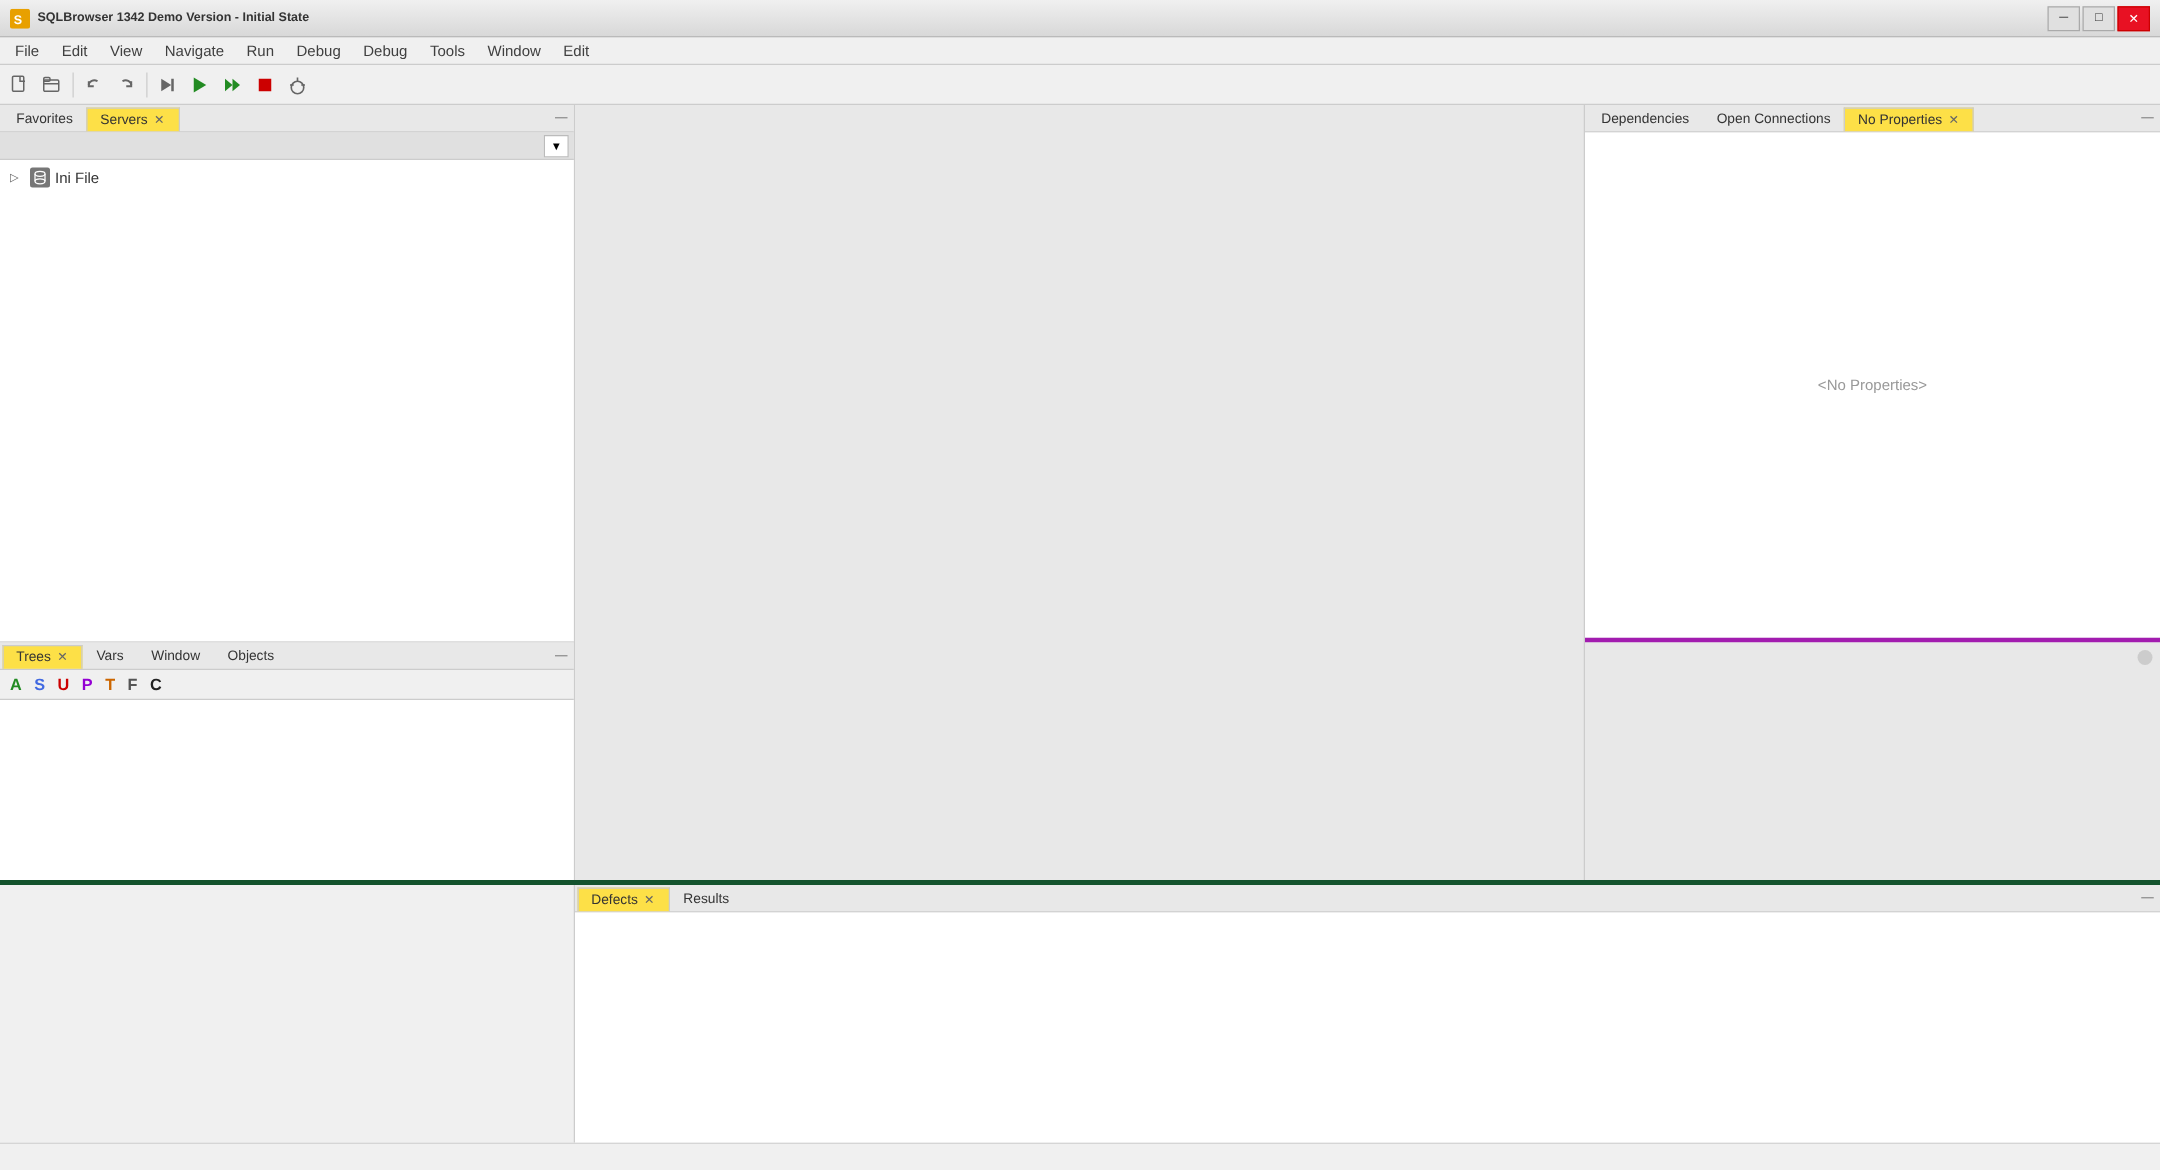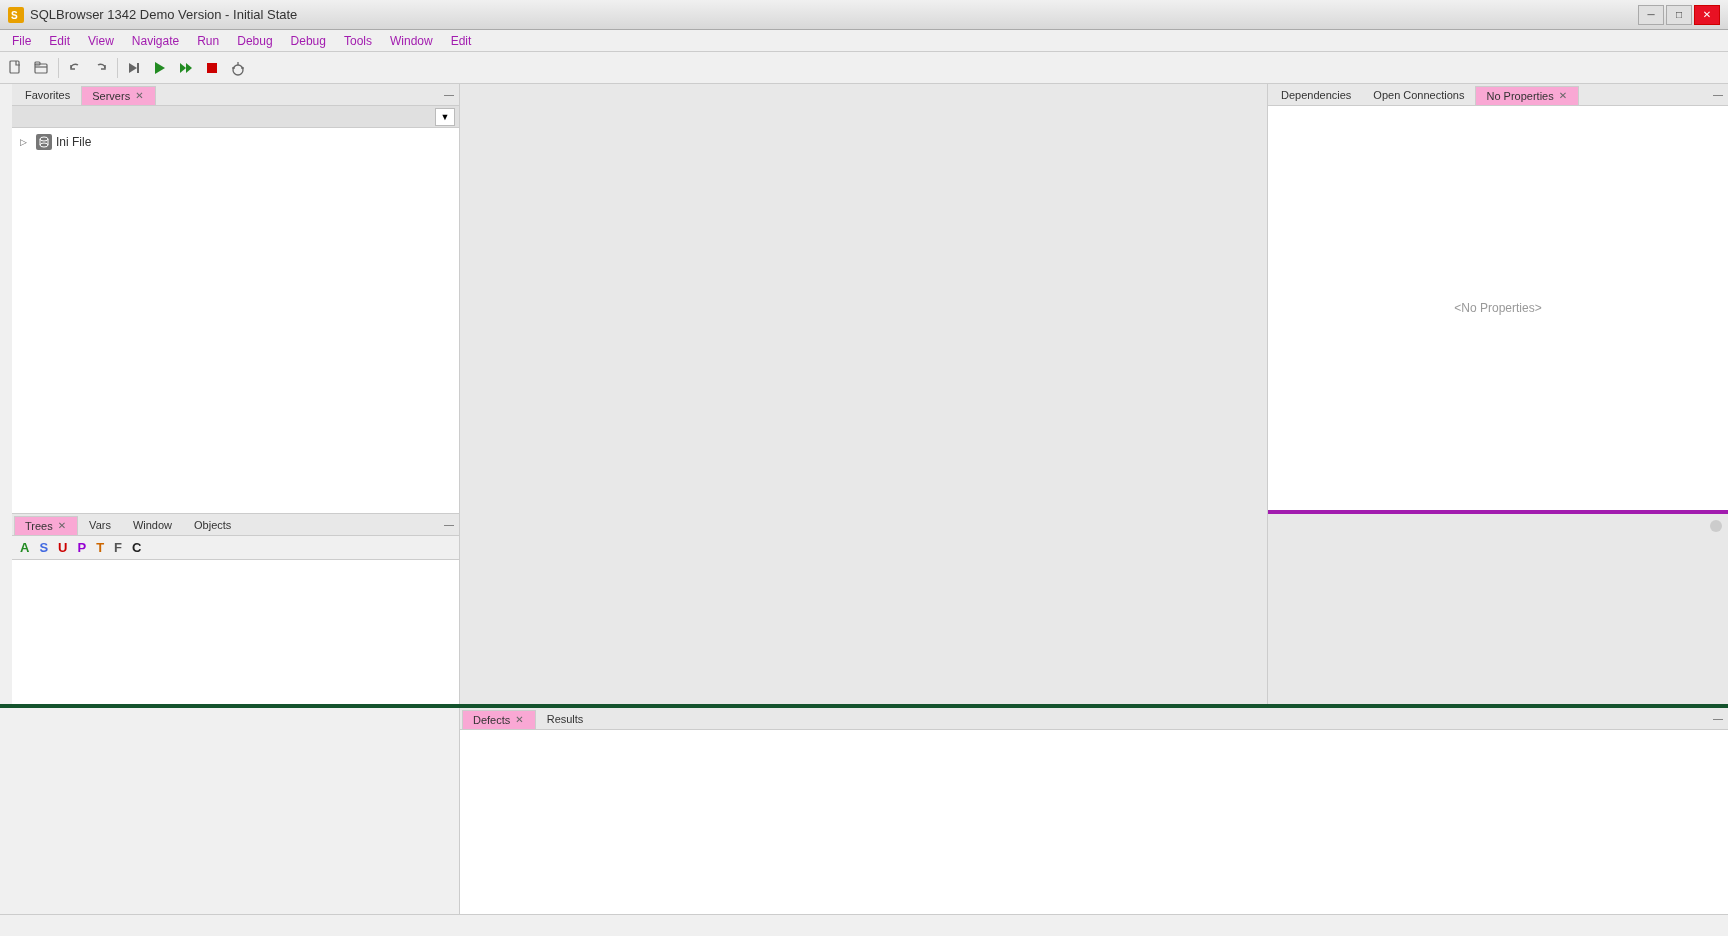--- a/index.html
+++ b/index.html
@@ -26,22 +26,23 @@
     #title-bar-left {
       display: flex;
       align-items: center;
       gap: 6px;
     }
     #app-icon {
       width: 16px;
       height: 16px;
     }
     #title-text {
-      font-size: 13px;
+      font-size: 10px;
       color: #333;
+      font-weight: bold;
     }
     #window-controls {
       display: flex;
       gap: 2px;
     }
     .win-btn {
       width: 26px;
       height: 20px;
       border: 1px solid #aaa;
       background: #e0e0e0;
@@ -64,21 +65,21 @@
       background: #f0f0f0;
       border-bottom: 1px solid #ccc;
       display: flex;
       align-items: center;
       padding: 0 4px;
       gap: 2px;
     }
     .menu-item {
       padding: 2px 8px;
       font-size: 12px;
-      color: #a21caf;
+      color: #404040;
       cursor: pointer;
       height: 20px;
       display: flex;
       align-items: center;
     }
 
     
     #toolbar {
       height: 32px;
       background: #f0f0f0;
@@ -145,21 +146,21 @@
       border: 1px solid transparent;
       border-bottom: none;
       background: transparent;
       color: #333;
       display: flex;
       align-items: center;
       gap: 4px;
       white-space: nowrap;
     }
     .tab.active {
-      background: #f9a8d4;
+      background: #fde047;
       border-color: #ccc;
       border-bottom-color: #f0f0f0;
       margin-bottom: -1px;
       z-index: 1;
     }
     .tab-close {
       font-size: 10px;
       color: #666;
       cursor: pointer;
       padding: 0 1px;
@@ -444,21 +445,21 @@
         <line x1="2" y1="8" x2="5" y2="8" stroke="#666" stroke-width="1.3"></line>
         <line x1="11" y1="8" x2="14" y2="8" stroke="#666" stroke-width="1.3"></line>
       </svg>
   </button>
 </div>
 
 <div id="main-layout" style="display:flex;flex-direction:column;height:calc(936px - 30px - 22px - 32px - 22px);">
 
   <div id="top-section" style="display:flex;flex:1;min-height:0;">
 
-    <div id="left-panel" style="width:460px;display:flex;flex-direction:column;border-right:1px solid #ccc;padding-left:12px;">
+    <div id="left-panel" style="width:460px;display:flex;flex-direction:column;border-right:1px solid #ccc;">
 
       <div id="servers-panel" style="height:430px;display:flex;flex-direction:column;border-bottom:1px solid #ccc;">
 
         <div class="tab-bar">
           <div class="tab">
             <span>Favorites</span>
           </div>
           <div class="tab active">
             <span>Servers</span>
             <span class="tab-close">✕</span>

